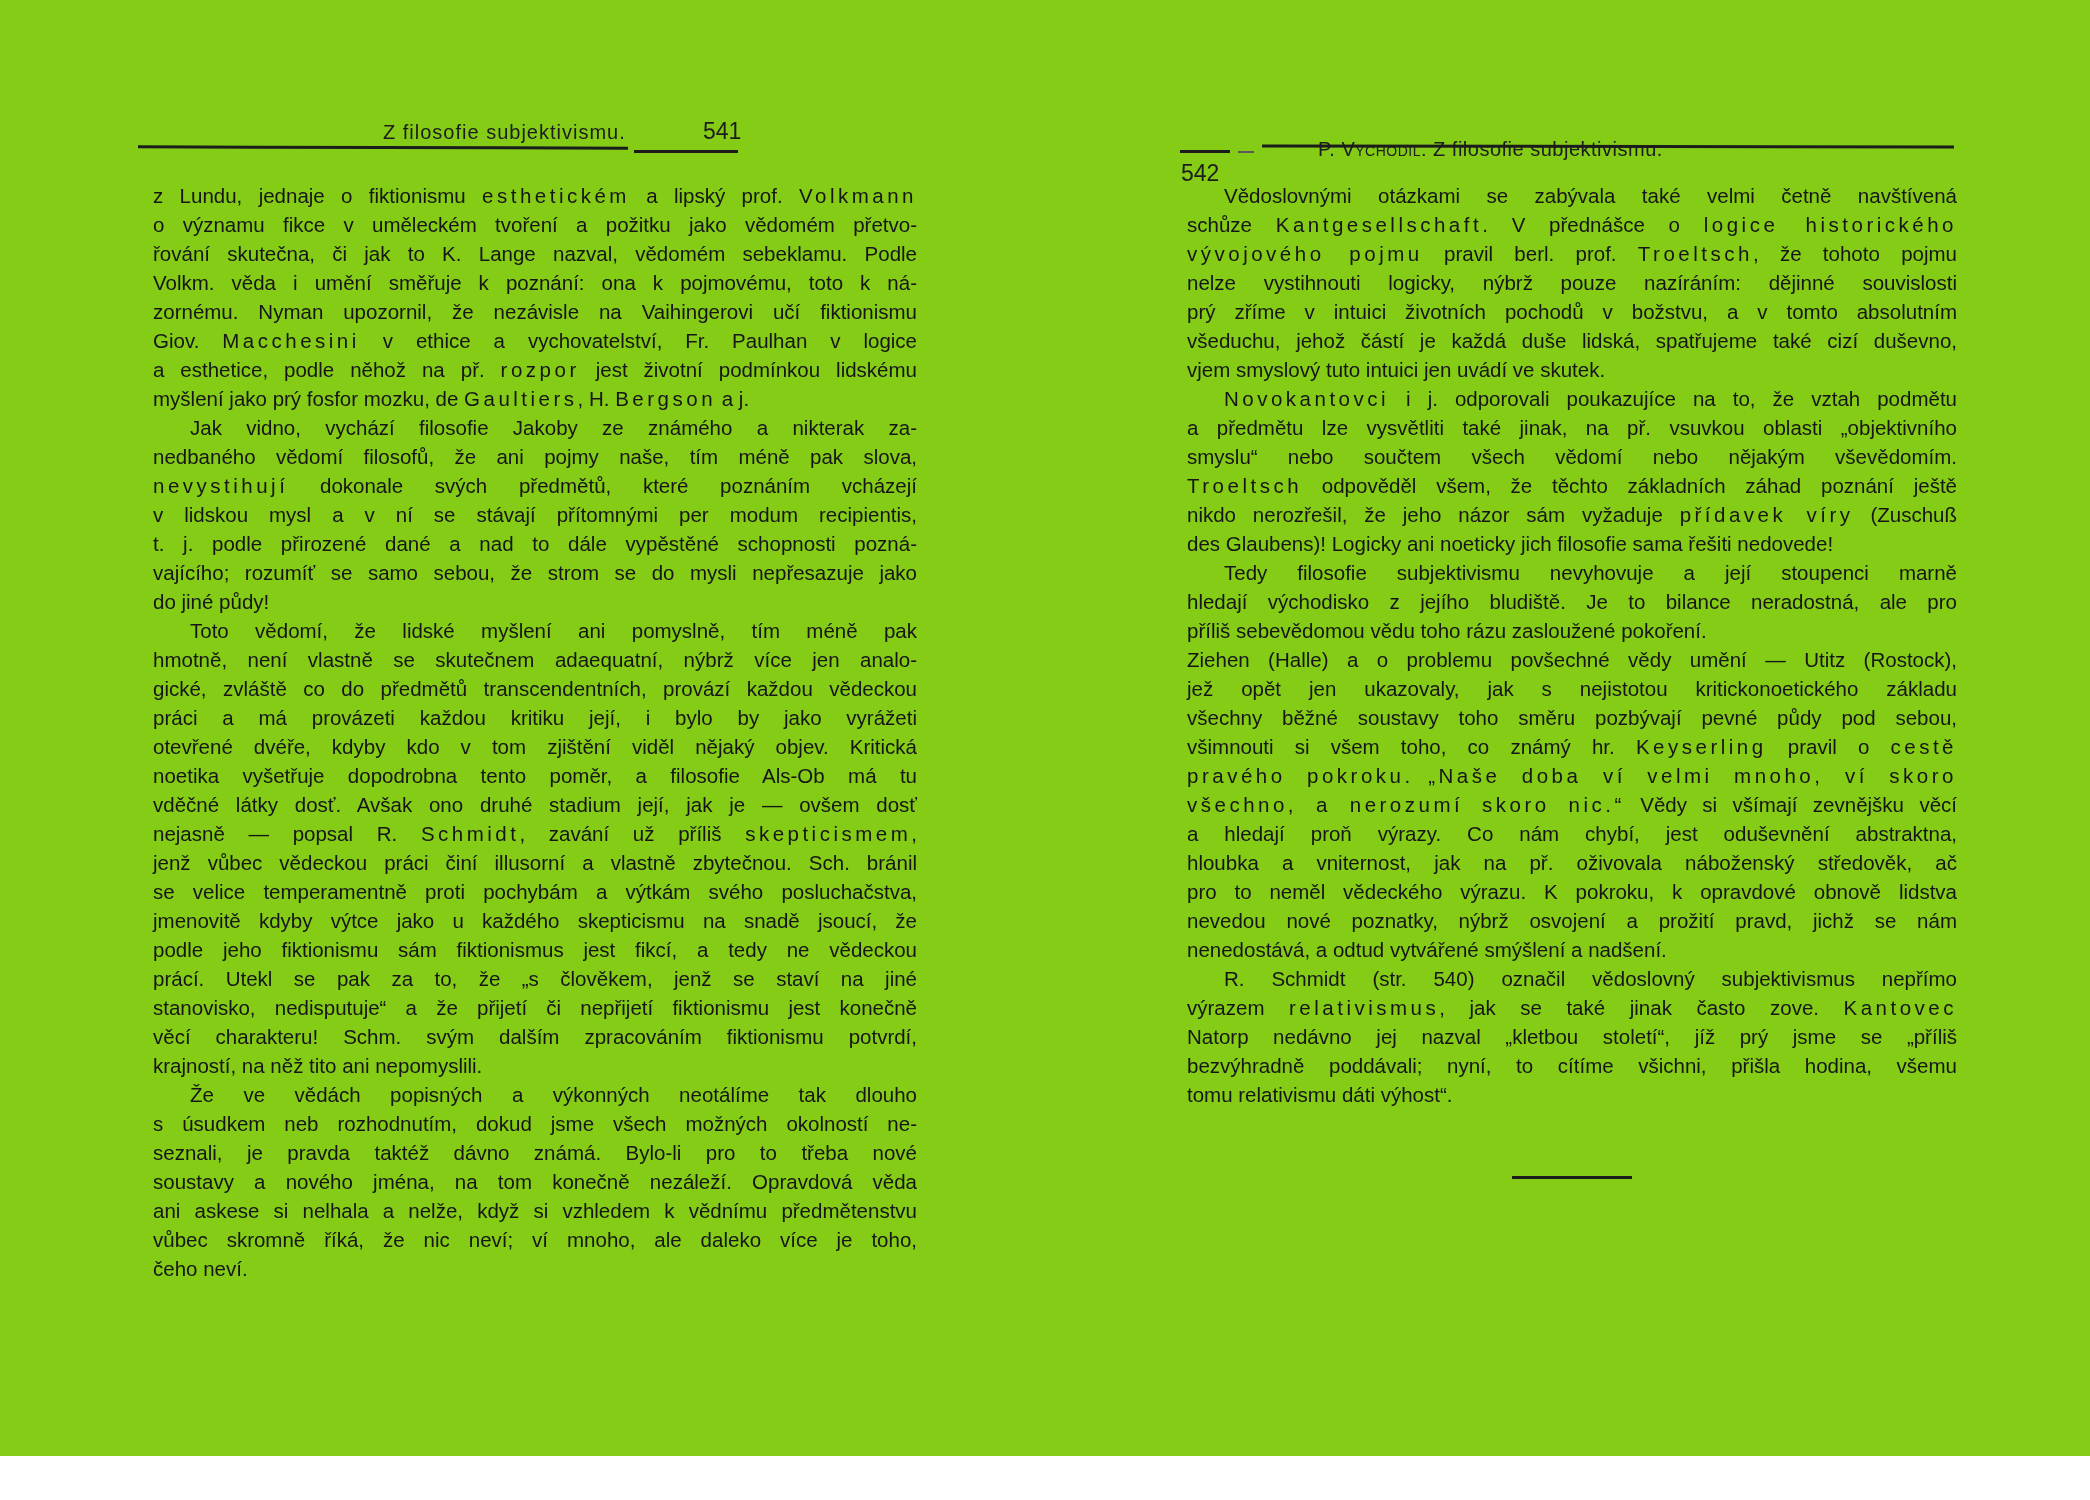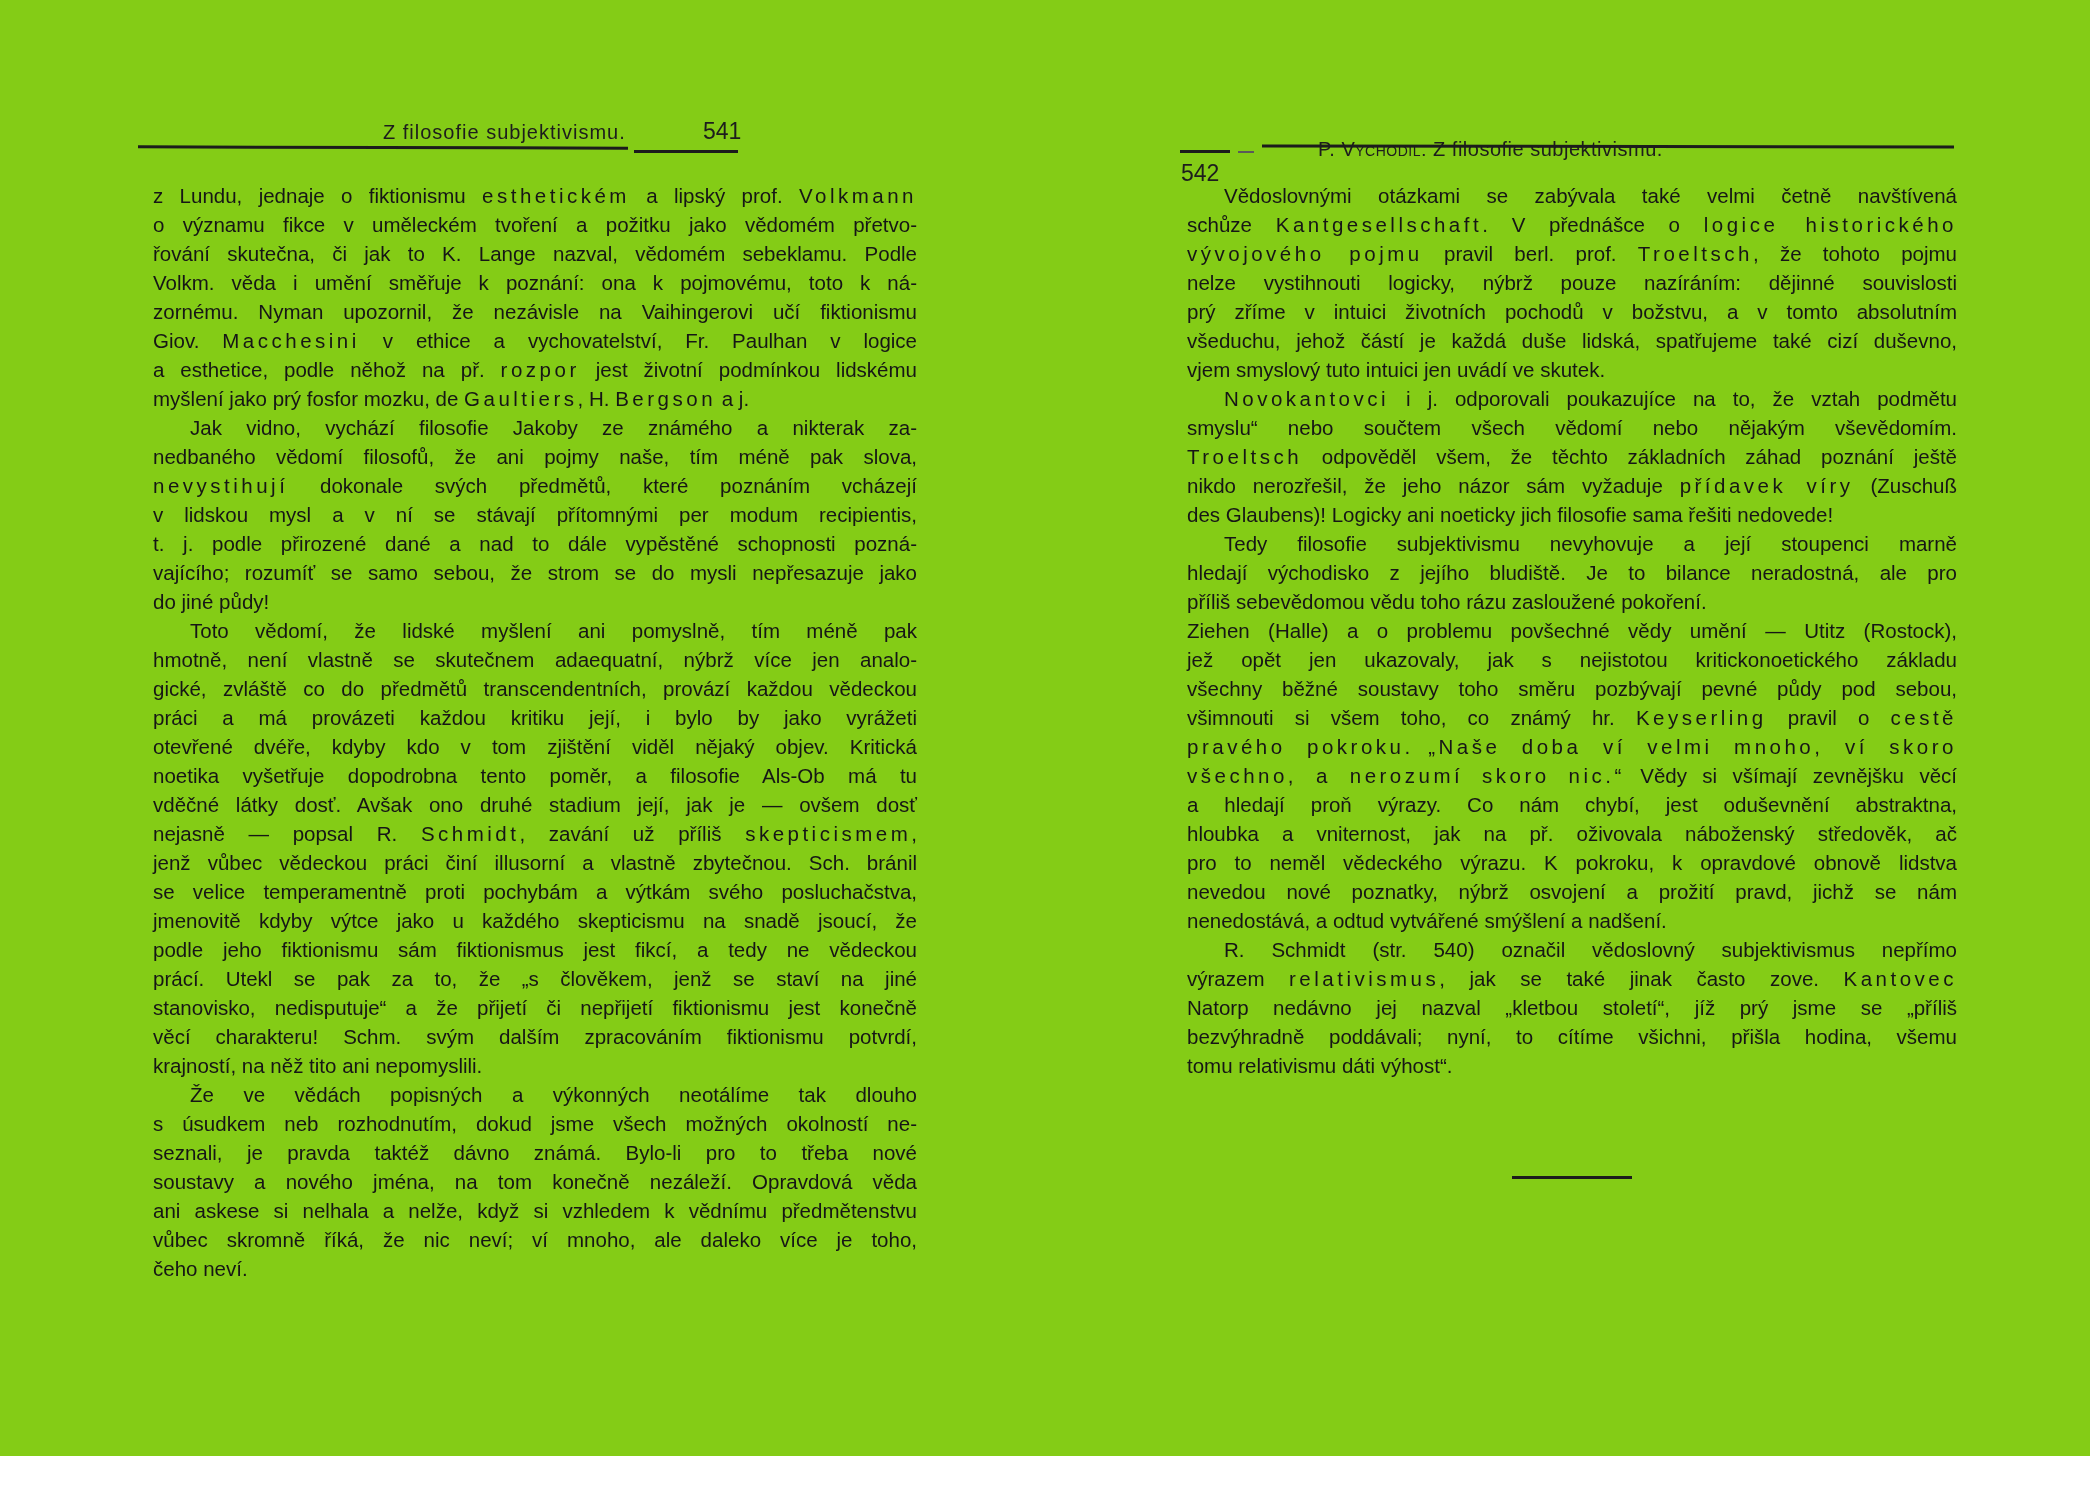--- a/index.html
+++ b/index.html
@@ -117,20 +117,21 @@
     </div>
   <div class="col" id="col-right">
       <div class="line ind"><span>Vědoslovnými otázkami se zabývala také velmi četně navštívená</span></div>
       <div class="line"><span>schůze </span><span class="gsp">Kantgesellschaft</span><span>. V přednášce o </span><span class="gsp">logice historického</span></div>
       <div class="line"><span class="gsp">vývojového pojmu</span><span> pravil berl. prof. </span><span class="gsp">Troeltsch</span><span>, že tohoto pojmu</span></div>
       <div class="line"><span>nelze vystihnouti logicky, nýbrž pouze nazíráním: dějinné souvislosti</span></div>
       <div class="line"><span>prý zříme v intuici životních pochodů v božstvu, a v tomto absolutním</span></div>
       <div class="line"><span>všeduchu, jehož částí je každá duše lidská, spatřujeme také cizí duševno,</span></div>
       <div class="line end"><span>vjem smyslový tuto intuici jen uvádí ve skutek.</span></div>
       <div class="line ind"><span class="gsp">Novokantovci</span><span> i j. odporovali poukazujíce na to, že vztah podmětu</span></div>
+      <div class="line"><span>a předmětu lze vysvětliti také jinak, na př. vsuvkou oblasti „objektivního</span></div>
       <div class="line"><span>smyslu“ nebo součtem všech vědomí nebo nějakým vševědomím.</span></div>
       <div class="line"><span class="gsp">Troeltsch</span><span> odpověděl všem, že těchto základních záhad poznání ještě</span></div>
       <div class="line"><span>nikdo nerozřešil, že jeho názor sám vyžaduje </span><span class="gsp">přídavek víry</span><span> (Zuschuß</span></div>
       <div class="line end"><span>des Glaubens)! Logicky ani noeticky jich filosofie sama řešiti nedovede!</span></div>
       <div class="line ind"><span>Tedy filosofie subjektivismu nevyhovuje a její stoupenci marně</span></div>
       <div class="line"><span>hledají východisko z jejího bludiště. Je to bilance neradostná, ale pro</span></div>
       <div class="line end"><span>příliš sebevědomou vědu toho rázu zasloužené pokoření.</span></div>
       <div class="line"><span>Ziehen (Halle) a o problemu povšechné vědy umění — Utitz (Rostock),</span></div>
       <div class="line"><span>jež opět jen ukazovaly, jak s nejistotou kritickonoetického základu</span></div>
       <div class="line"><span>všechny běžné soustavy toho směru pozbývají pevné půdy pod sebou,</span></div>

